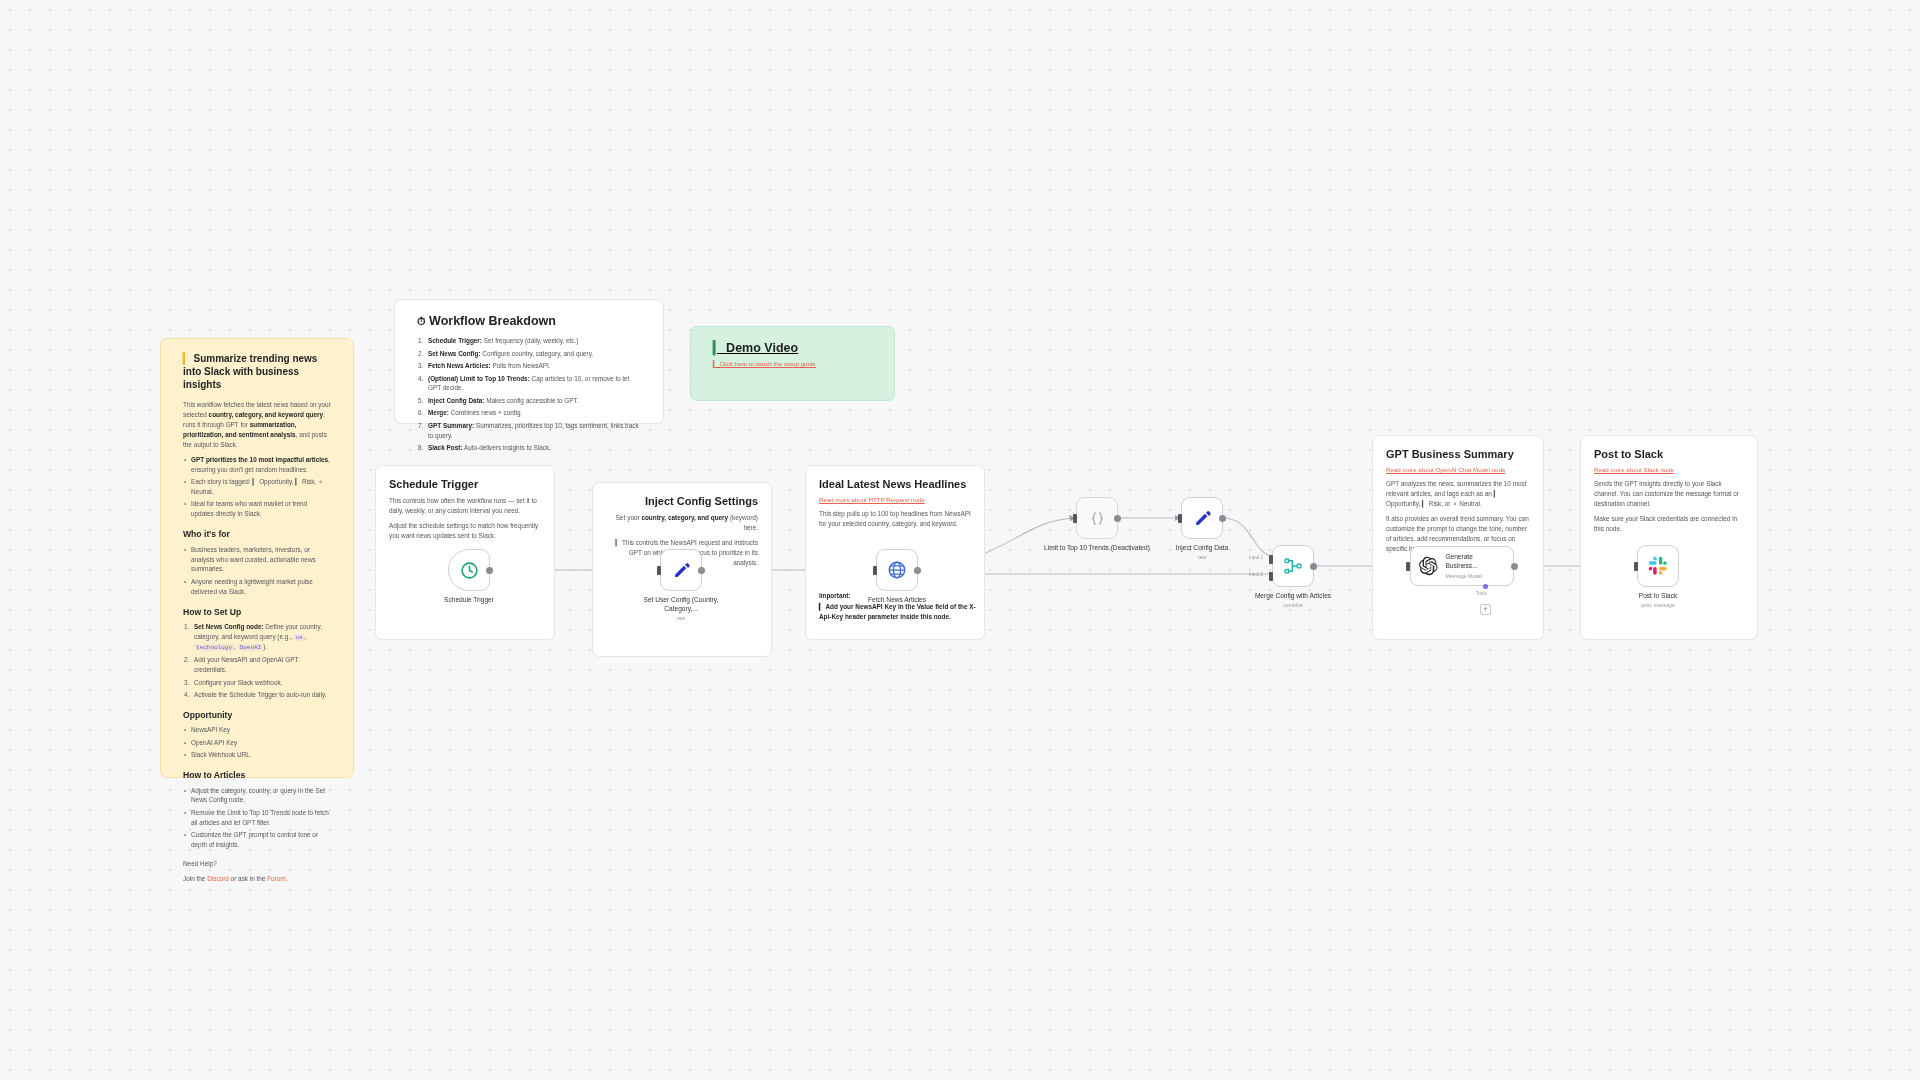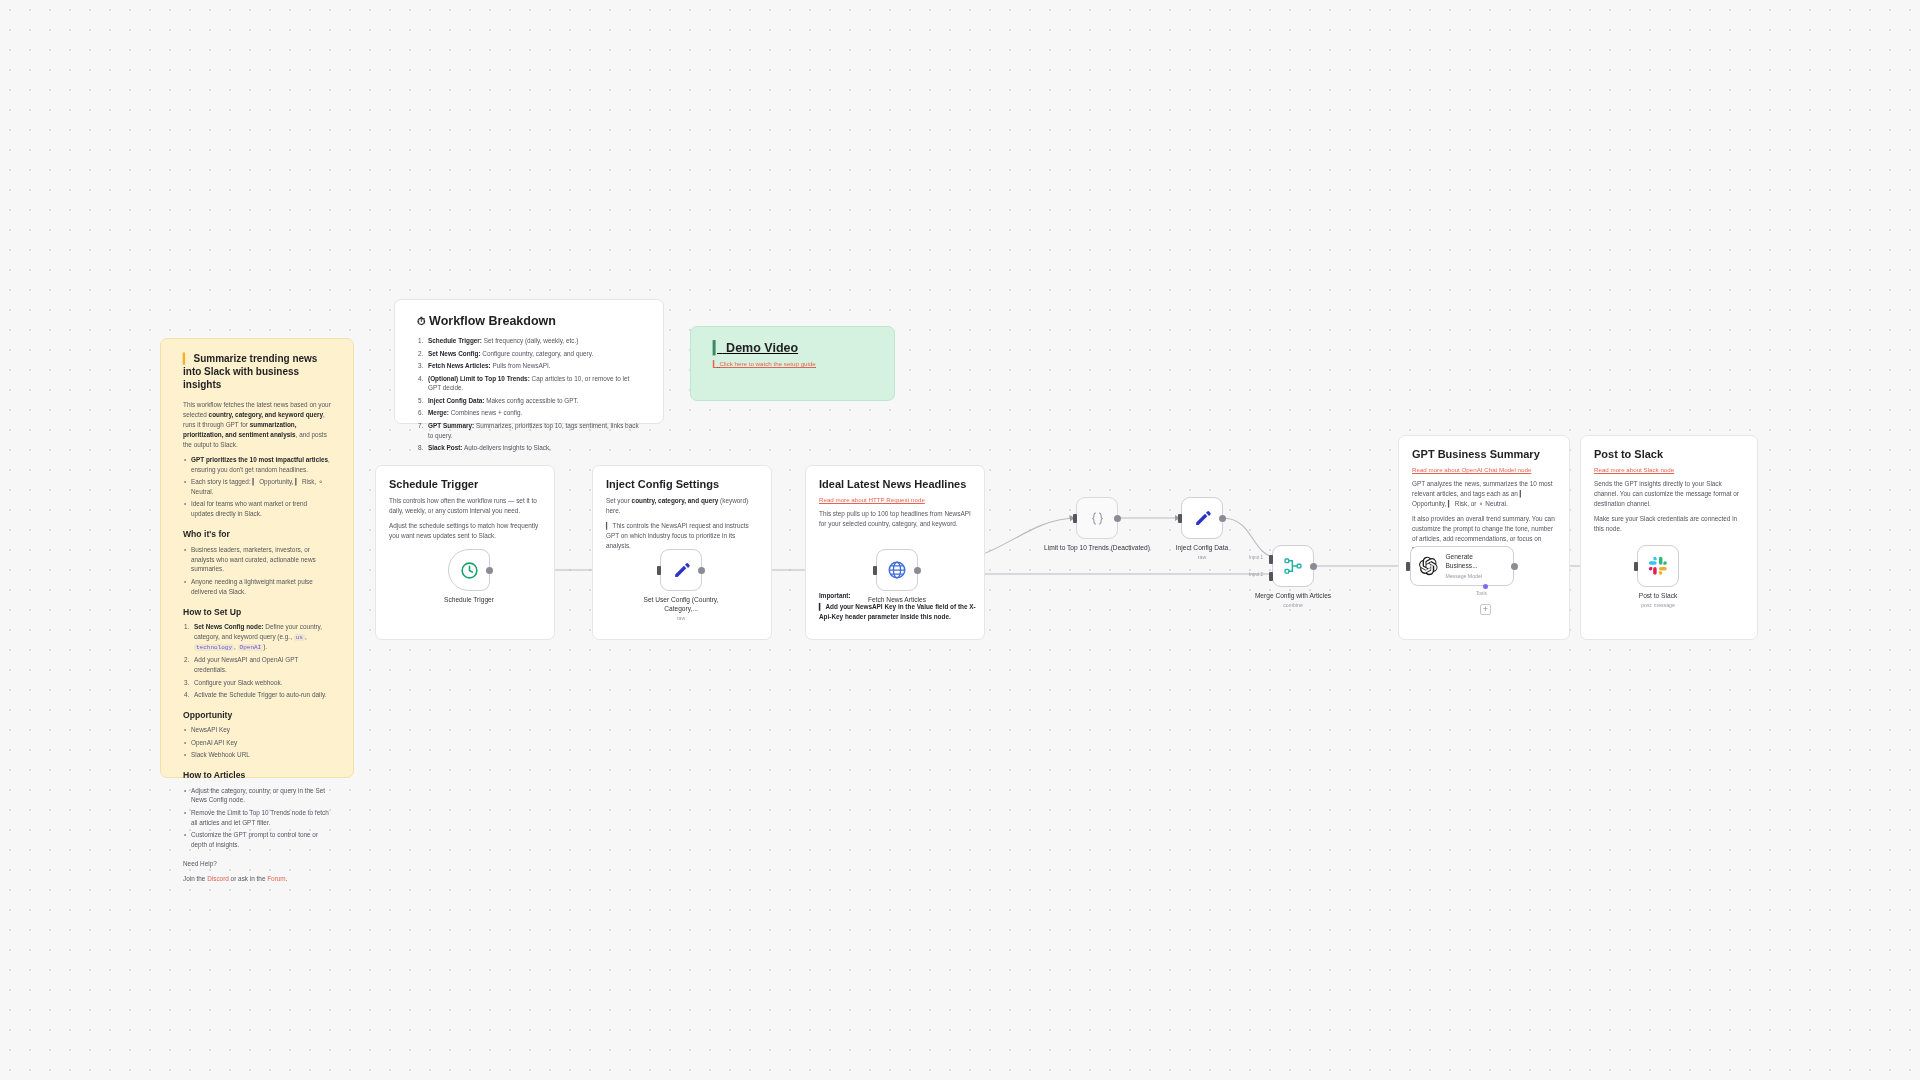--- a/index.html
+++ b/index.html
@@ -243,21 +243,21 @@
   </div>
 
   <div class="grp" style="left:375px; top:465px; width:180px; height:175px;">
     <div class="grp-title">Schedule Trigger</div>
     <div class="grp-body">
       <div class="s-p">This controls how often the workflow runs — set it to daily, weekly, or any custom interval you need.</div>
       <div class="s-p">Adjust the schedule settings to match how frequently you want news updates sent to Slack.</div>
     </div>
   </div>
 
-  <div class="grp" style="left:592px; top:465px; width:180px; height:175px;">
+  <div class="grp" style="left:592px; top:482px; width:180px; height:175px;text-align:right;">
     <div class="grp-title">Inject Config Settings</div>
     <div class="grp-body">
       <div class="s-p">
         <span>Set your </span><b>country, category, and query</b><span> (keyword) here.</span>
       </div>
       <div class="s-p">▎ This controls the NewsAPI request and instructs GPT on which industry focus to prioritize in its analysis.</div>
     </div>
   </div>
 
   <div class="grp" style="left:805px; top:465px; width:180px; height:175px;">
@@ -266,21 +266,21 @@
       <a class="lnk-red" href="#">Read more about HTTP Request node</a>
       <div class="s-p">This step pulls up to 100 top headlines from NewsAPI for your selected country, category, and keyword.</div>
     </div>
     <div style="position:absolute; left:13px; bottom:12px; width:158px;">
       <div class="s-p" style="margin-bottom:1px; font-weight:700; color:#26262b;">Important:</div>
       <div class="s-p" style="font-weight:700; color:#26262b;">▎ Add your NewsAPI Key in the Value field of the X-Api-Key header parameter inside this node.</div>
     </div>
   </div>
 
 
-  <div class="grp" style="left:1372px; top:435px; width:172px; height:205px;margin-left:26px;">
+  <div class="grp" style="left:1372px; top:435px; width:172px; height:205px;">
     <div class="grp-title">GPT Business Summary</div>
     <div class="grp-body">
       <a class="lnk-red" href="#">Read more about OpenAI Chat Model node</a>
       <div class="s-p">GPT analyzes the news, summarizes the 10 most relevant articles, and tags each as an ▎ Opportunity, ▎ Risk, or ⚬ Neutral.</div>
       <div class="s-p">It also provides an overall trend summary. You can customize the prompt to change the tone, number of articles, add recommendations, or focus on specific business areas.</div>
     </div>
   </div>
 
   <div class="grp" style="left:1580px; top:435px; width:178px; height:205px;">
     <div class="grp-title">Post to Slack</div>

